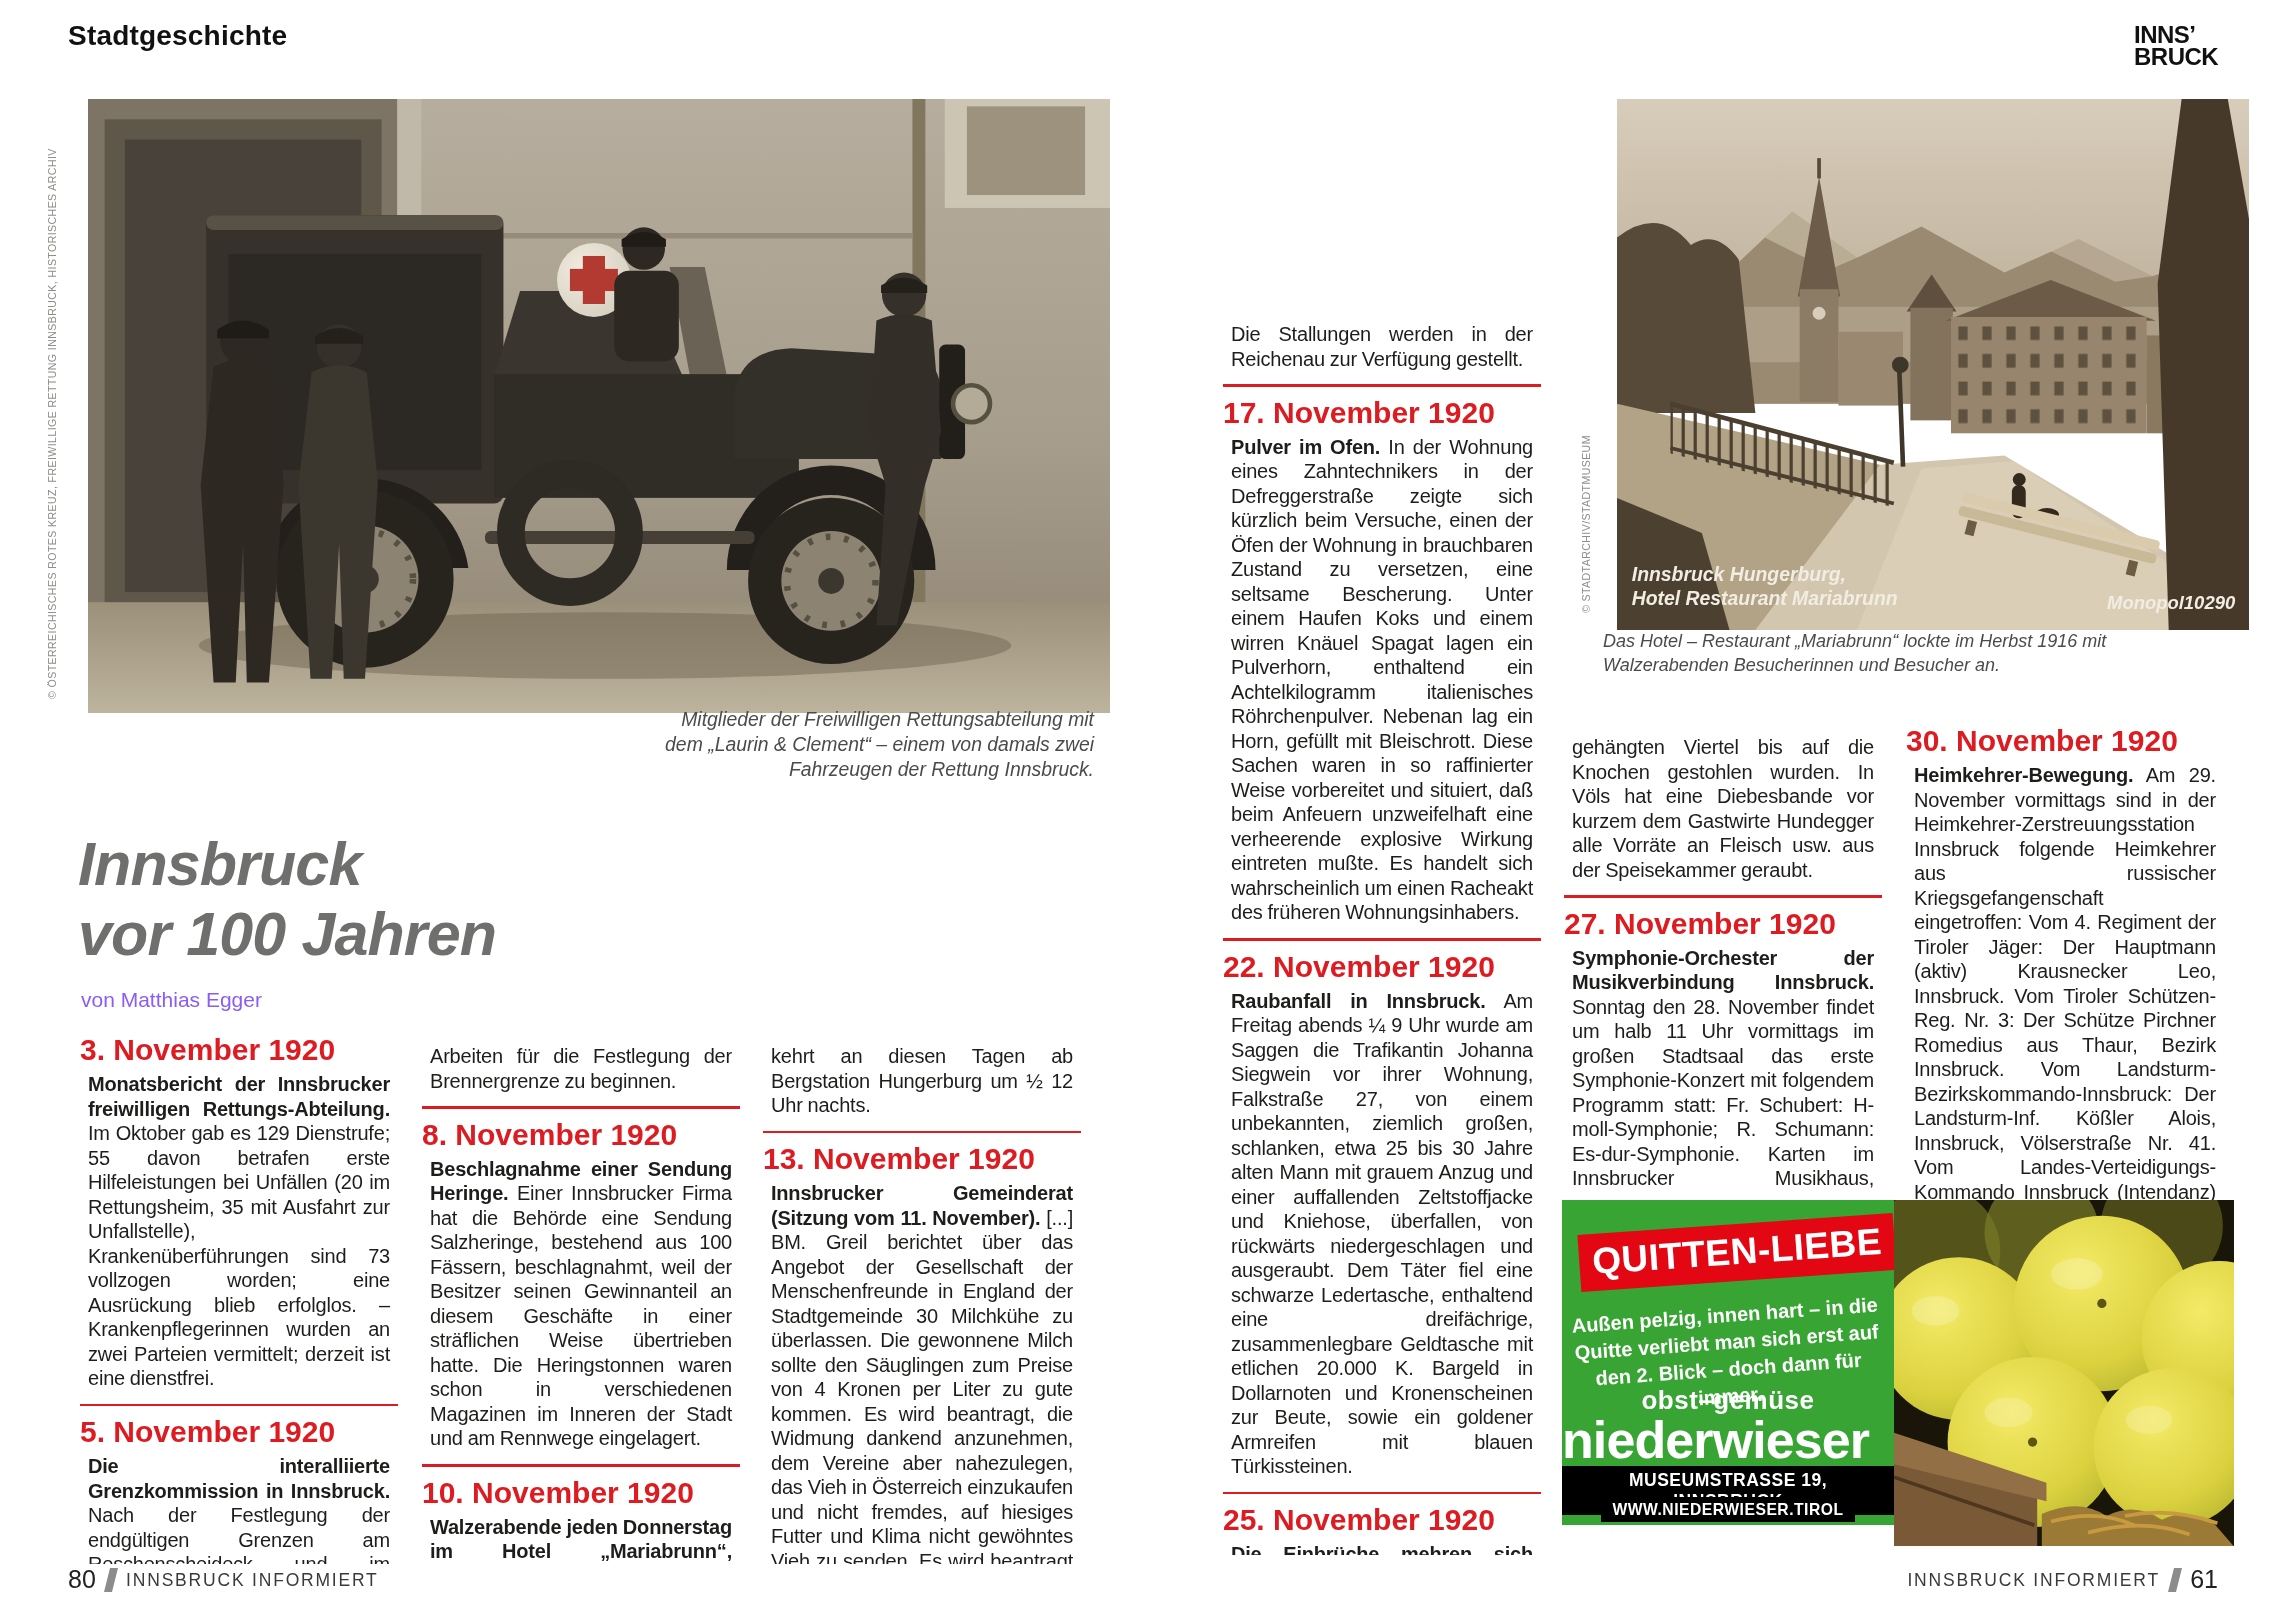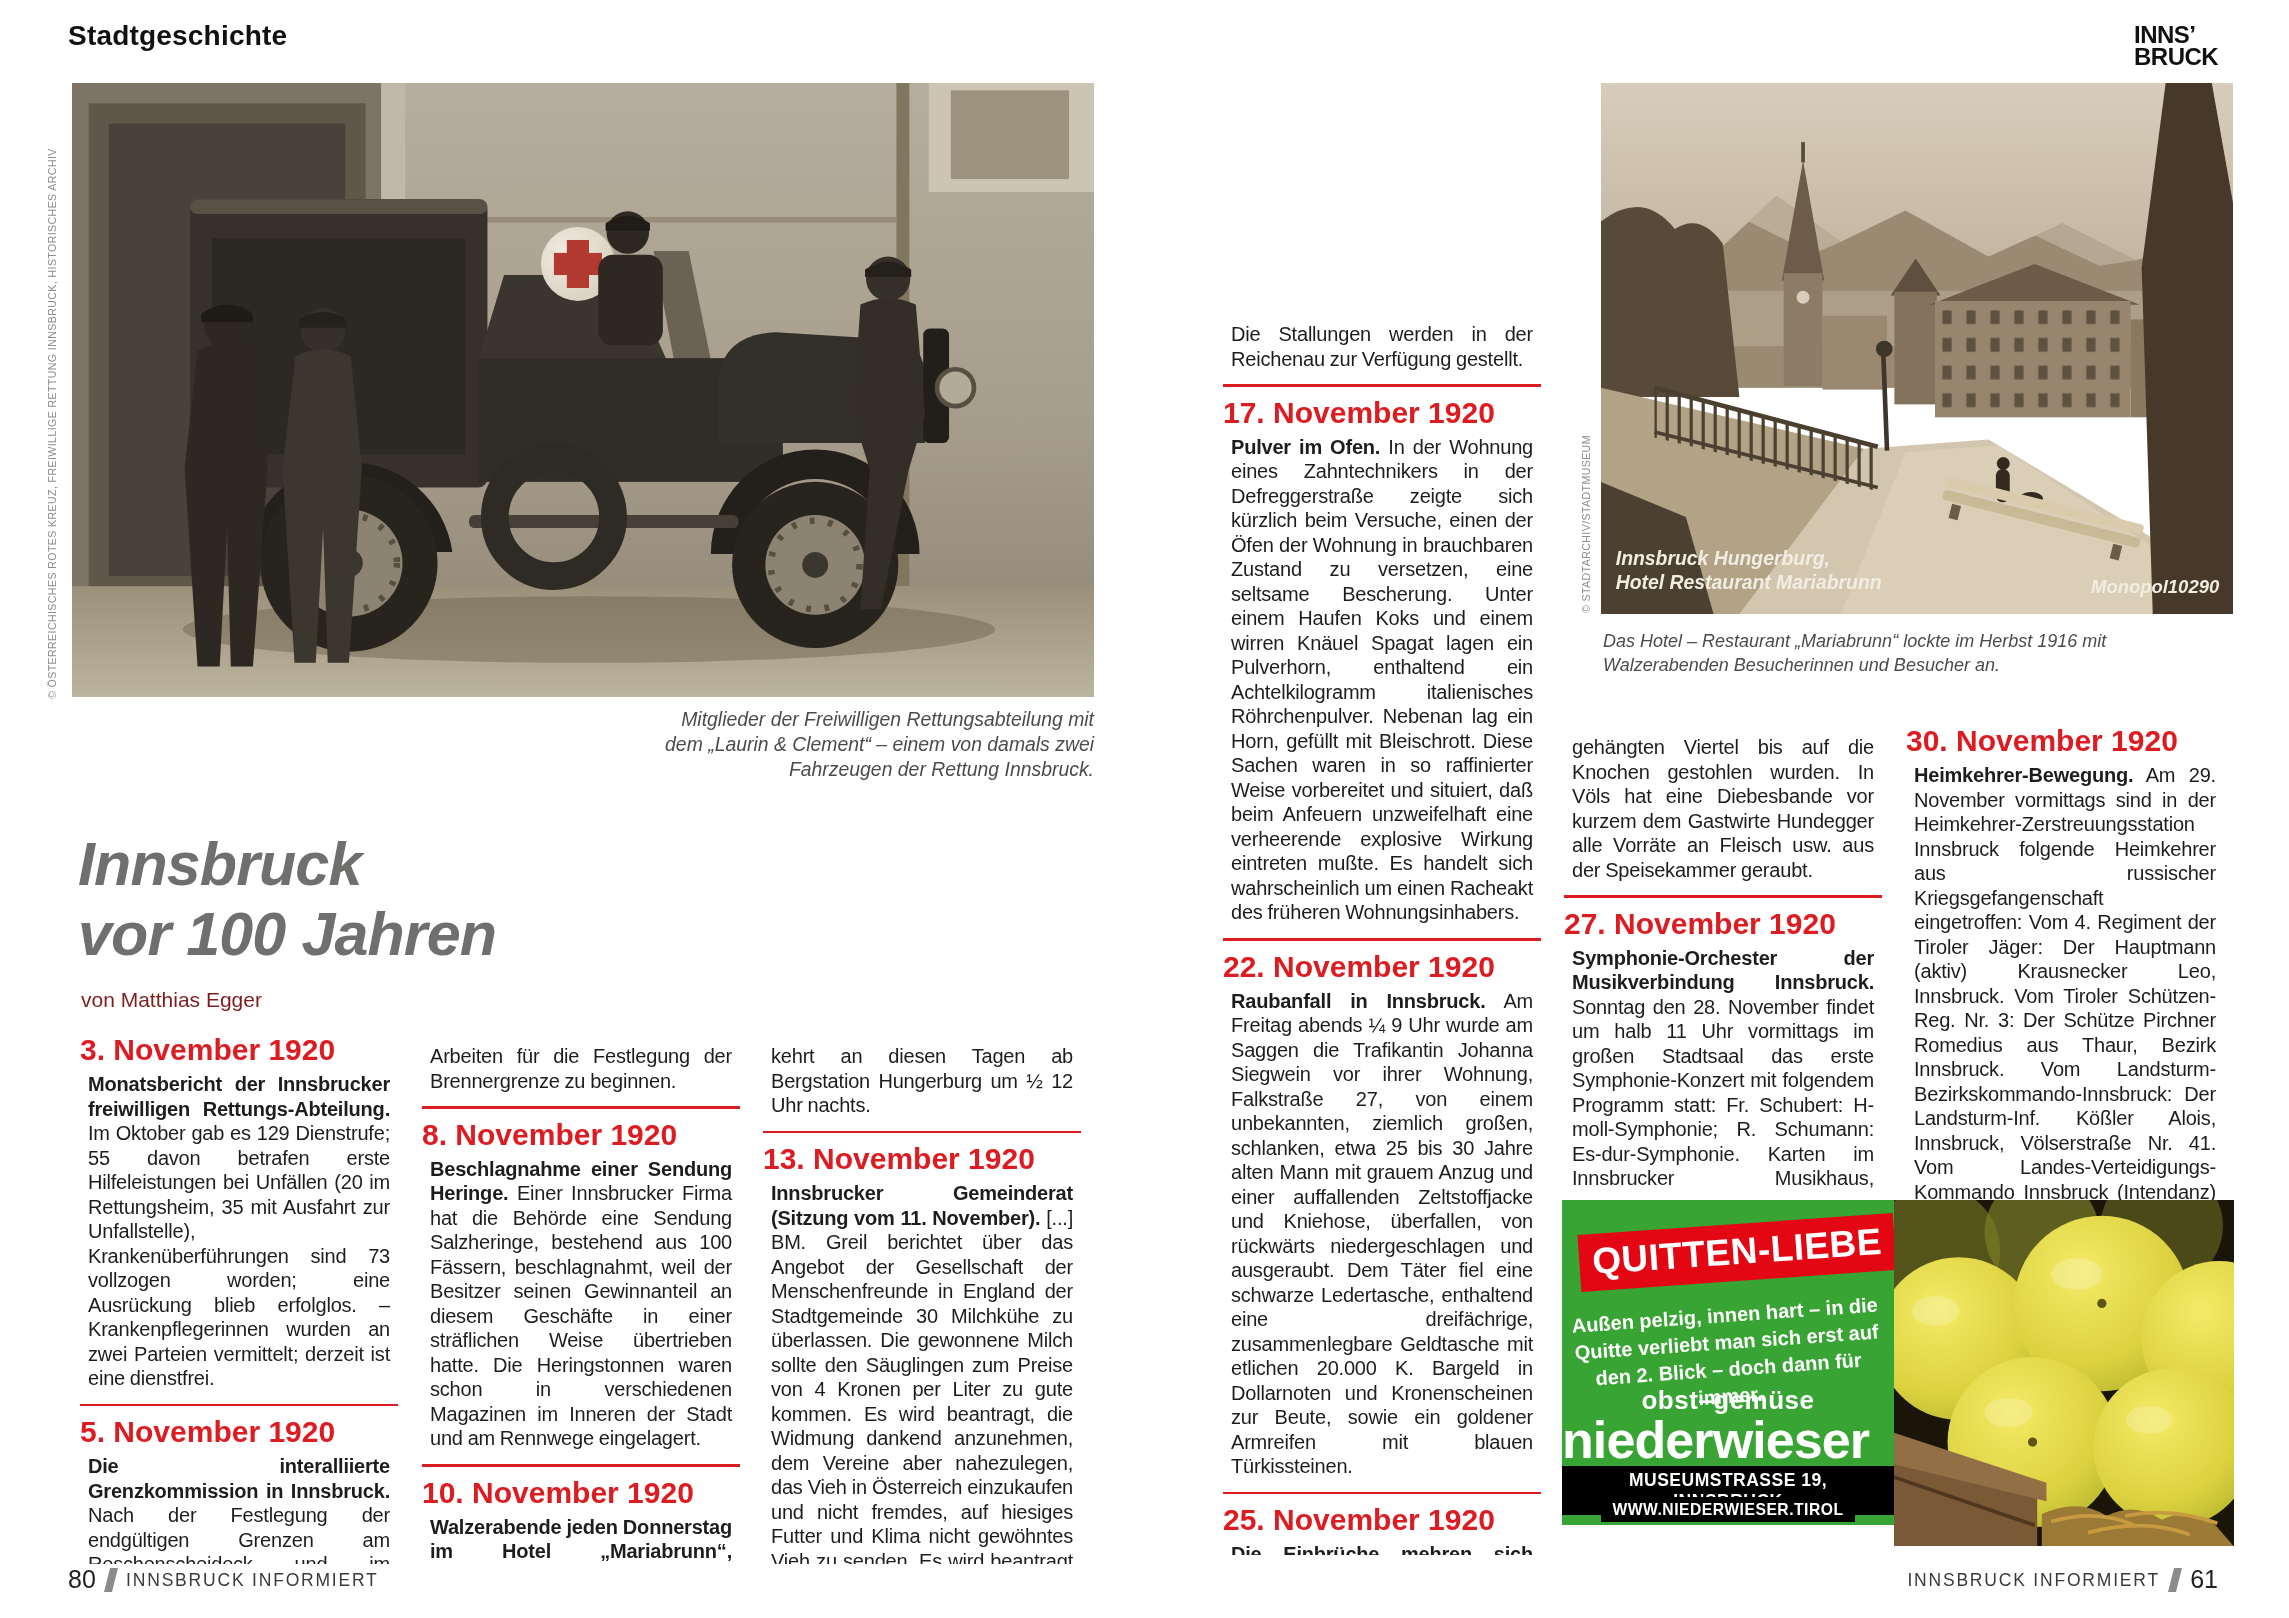--- a/index.html
+++ b/index.html
@@ -5,29 +5,29 @@
   html,body{margin:0;padding:0;overflow:hidden}
   body{
     width:2290px;height:1619px;position:relative;background:#ffffff;
     font-family:"Liberation Sans",sans-serif;color:#1d1d1b;
   }
   
   .section-label{position:absolute;left:68px;top:20px;font-size:28px;font-weight:800;letter-spacing:0.2px;color:#111}
   .logo{position:absolute;left:2134px;top:24px;font-size:24px;line-height:.92;font-weight:800;color:#111;letter-spacing:-0.5px}
   .logo span{display:block}
   
-  figure{margin:0;position:absolute;overflow:hidden}
+  figure{margin:16px;position:absolute;overflow:hidden}
   figure svg{display:block;width:100%;height:100%}
   .credit{position:absolute;transform:rotate(-90deg);transform-origin:0 0;font-size:10.6px;
     color:#8f8d88;letter-spacing:0.4px;white-space:nowrap}
   .caption{position:absolute;font-style:italic;color:#4b4b4a;font-size:19.4px;line-height:25px}
   
   .title{position:absolute;left:78px;top:829px;font-size:61px;line-height:70px;font-weight:800;
     font-style:italic;color:#6f6f6e;letter-spacing:-0.9px}
-  .byline{position:absolute;left:81px;top:988px;font-size:21px;color:#7f1d1d}
+  .byline{position:absolute;left:81px;top:988px;font-size:21px;color:#8b5cf6}
   
   .col{position:absolute;width:318px;overflow:hidden}
   .col p.body{font-size:20px;line-height:24.5px;text-align:justify;letter-spacing:-0.2px;
     word-spacing:-0.5px;hyphens:auto;color:#1d1d1b;margin:8px}
   .col .lead{font-weight:700}
   .heading{color:#dd1c22;font-weight:700;font-size:30px;line-height:28px;margin:0 0 4.6px 0}
   hr.rule{border:none;height:2.8px;background:#dd1c22;margin:13px 0 12px 0}
   .endmark{display:inline-block;width:8.3px;height:18.5px;background:#dd1c22;
     transform:skewX(-14deg);margin-left:7.4px;vertical-align:-2.8px}
   

